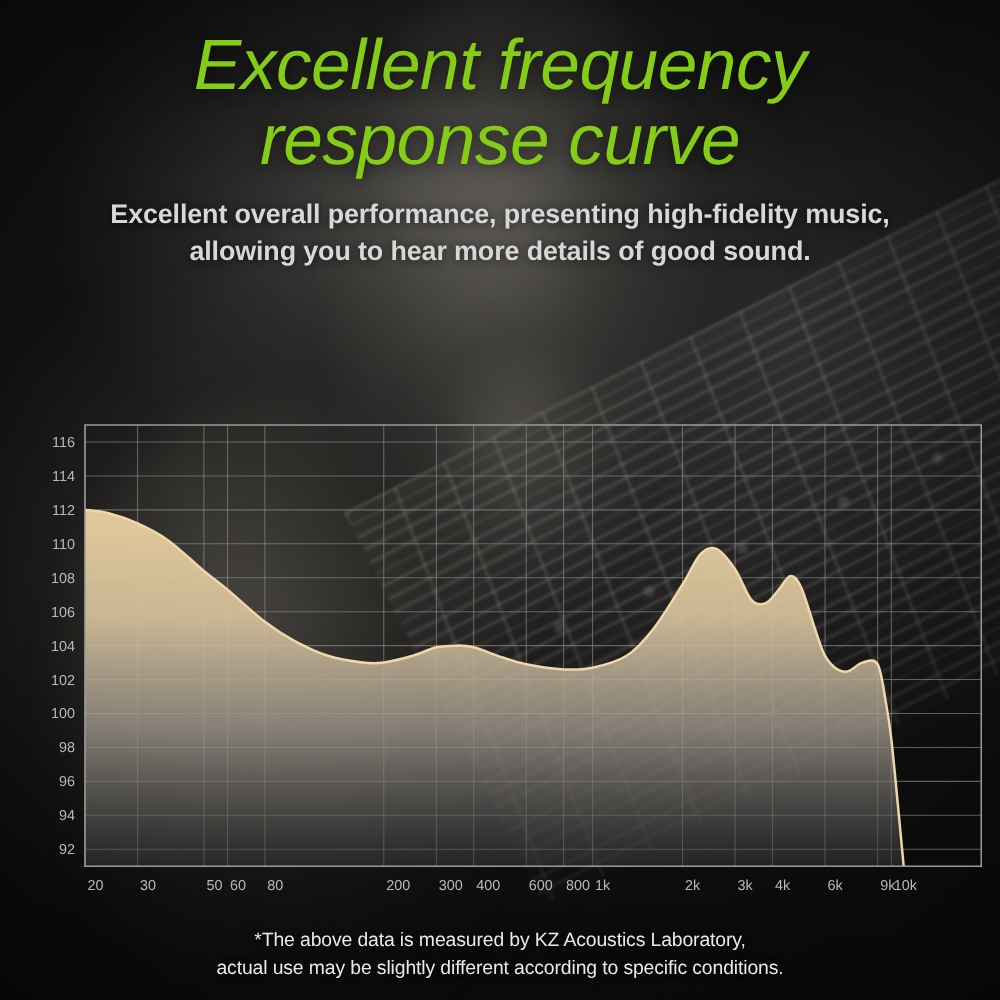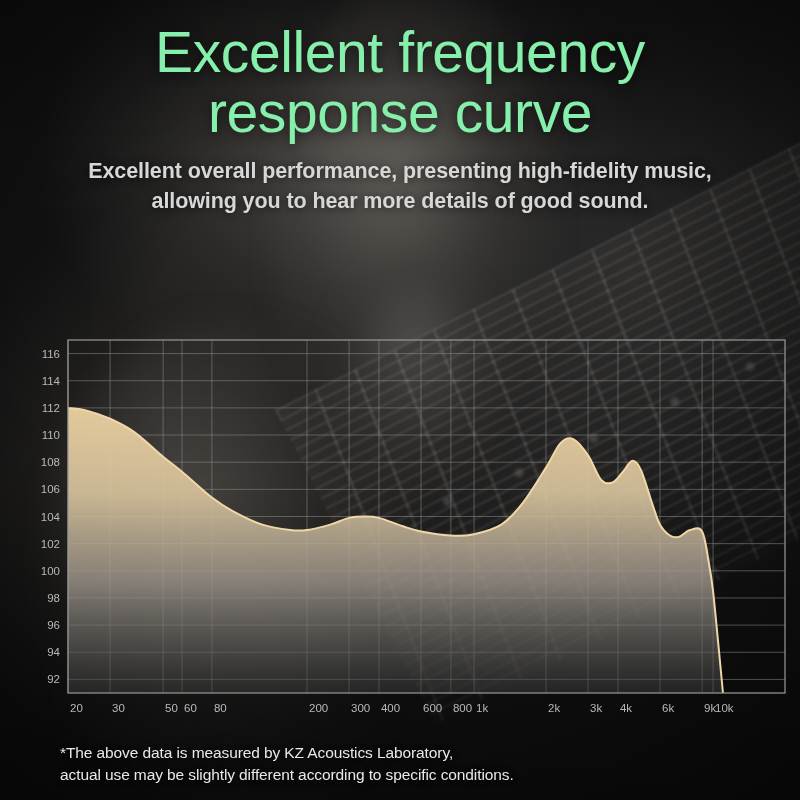--- a/index.html
+++ b/index.html
@@ -70,28 +70,29 @@
   .bg .vig{
     position:absolute;inset:0;
     background:
       radial-gradient(ellipse 78% 70% at 50% 45%, rgba(0,0,0,0) 40%, rgba(0,0,0,.55) 100%),
       linear-gradient(180deg, rgba(10,10,11,.30) 0%, rgba(10,10,11,0) 18%, rgba(10,10,11,0) 60%, rgba(10,10,11,.55) 100%);
   }
 
   
   .header{position:absolute;left:0;right:0;top:0;text-align:center;}
   .title{
-    color:#86efac;
+    color:#84cc16;
     font-size:57px;line-height:60px;
     font-weight:300;
     font-stretch:condensed;
     letter-spacing:-0.4px;
     margin:22px 24px 0;
     text-shadow:0 2px 12px rgba(0,0,0,.55);
     white-space:pre-line;
+    font-style:italic;
   }
   .subtitle{
     color:#d7d7d7;
     font-size:21.5px;line-height:30px;
     font-weight:700;
     margin:14px 18px 0;
     letter-spacing:-0.1px;
     text-shadow:0 1px 8px rgba(0,0,0,.6);
     white-space:pre-line;
   }
@@ -102,21 +103,21 @@
   .ytick,.xtick{
     fill:#b9b9b9;
     font-family:"Liberation Sans","DejaVu Sans",sans-serif;
     font-size:11.5px;
   }
   .ytick{text-anchor:end;}
   .xtick{text-anchor:start;}
 
   
   .footnote{
-    position:absolute;left:0;right:0;bottom:14px;
+    position:absolute;left:0;right:0;bottom:14px;text-align:center;
     color:#e9e9e9;font-size:15.5px;line-height:22px;font-weight:400;
     letter-spacing:-0.1px;
     text-shadow:0 1px 6px rgba(0,0,0,.7);
     white-space:pre-line;
     padding:0 60px;
   }
 </style>
 </head>
 <body>
 

